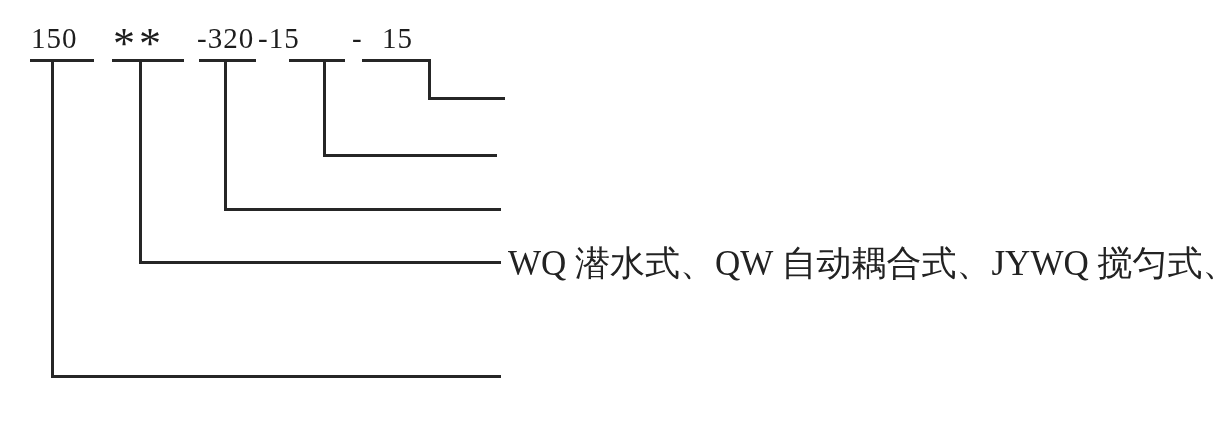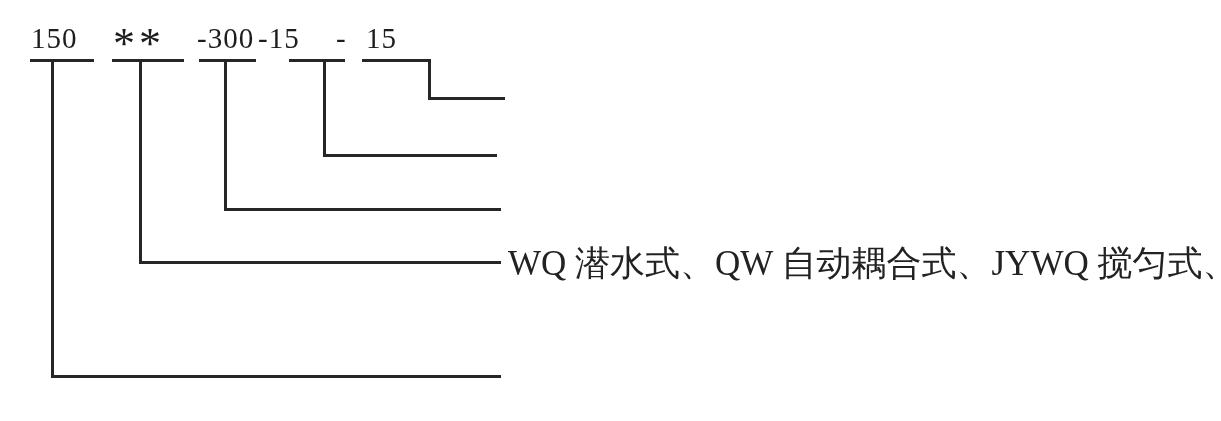--- a/index.html
+++ b/index.html
@@ -12,23 +12,23 @@
   .label{position:absolute;font-size:35px;line-height:42px;white-space:pre;color:#222;}
   .label sup{font-size:20px;}
   .typelabel{line-height:50px;}
 </style>
 </head>
 <body>
 <div class="page">
 
   <span class="seg" style="left:31px">150</span>
   <span class="seg seg-stars" style="left:113px">**</span>
-  <span class="seg" style="left:197px">-300</span>
+  <span class="seg" style="left:197px">-320</span>
   <span class="seg" style="left:258px">-15</span>
-  <span class="seg seg-last" style="left:336px">- 15</span>
+  <span class="seg seg-last" style="left:352px">- 15</span>
 
   <div class="ln" style="left:30px;top:59px;width:64px;height:3px"></div>
   <div class="ln" style="left:112px;top:59px;width:72px;height:3px"></div>
   <div class="ln" style="left:199px;top:59px;width:57px;height:3px"></div>
   <div class="ln" style="left:289px;top:59px;width:56px;height:3px"></div>
   <div class="ln" style="left:362px;top:59px;width:69px;height:3px"></div>
 
   <div class="ln" style="left:51px;top:59px;width:3px;height:319px"></div>
   <div class="ln" style="left:51px;top:375px;width:450px;height:3px"></div>
 

